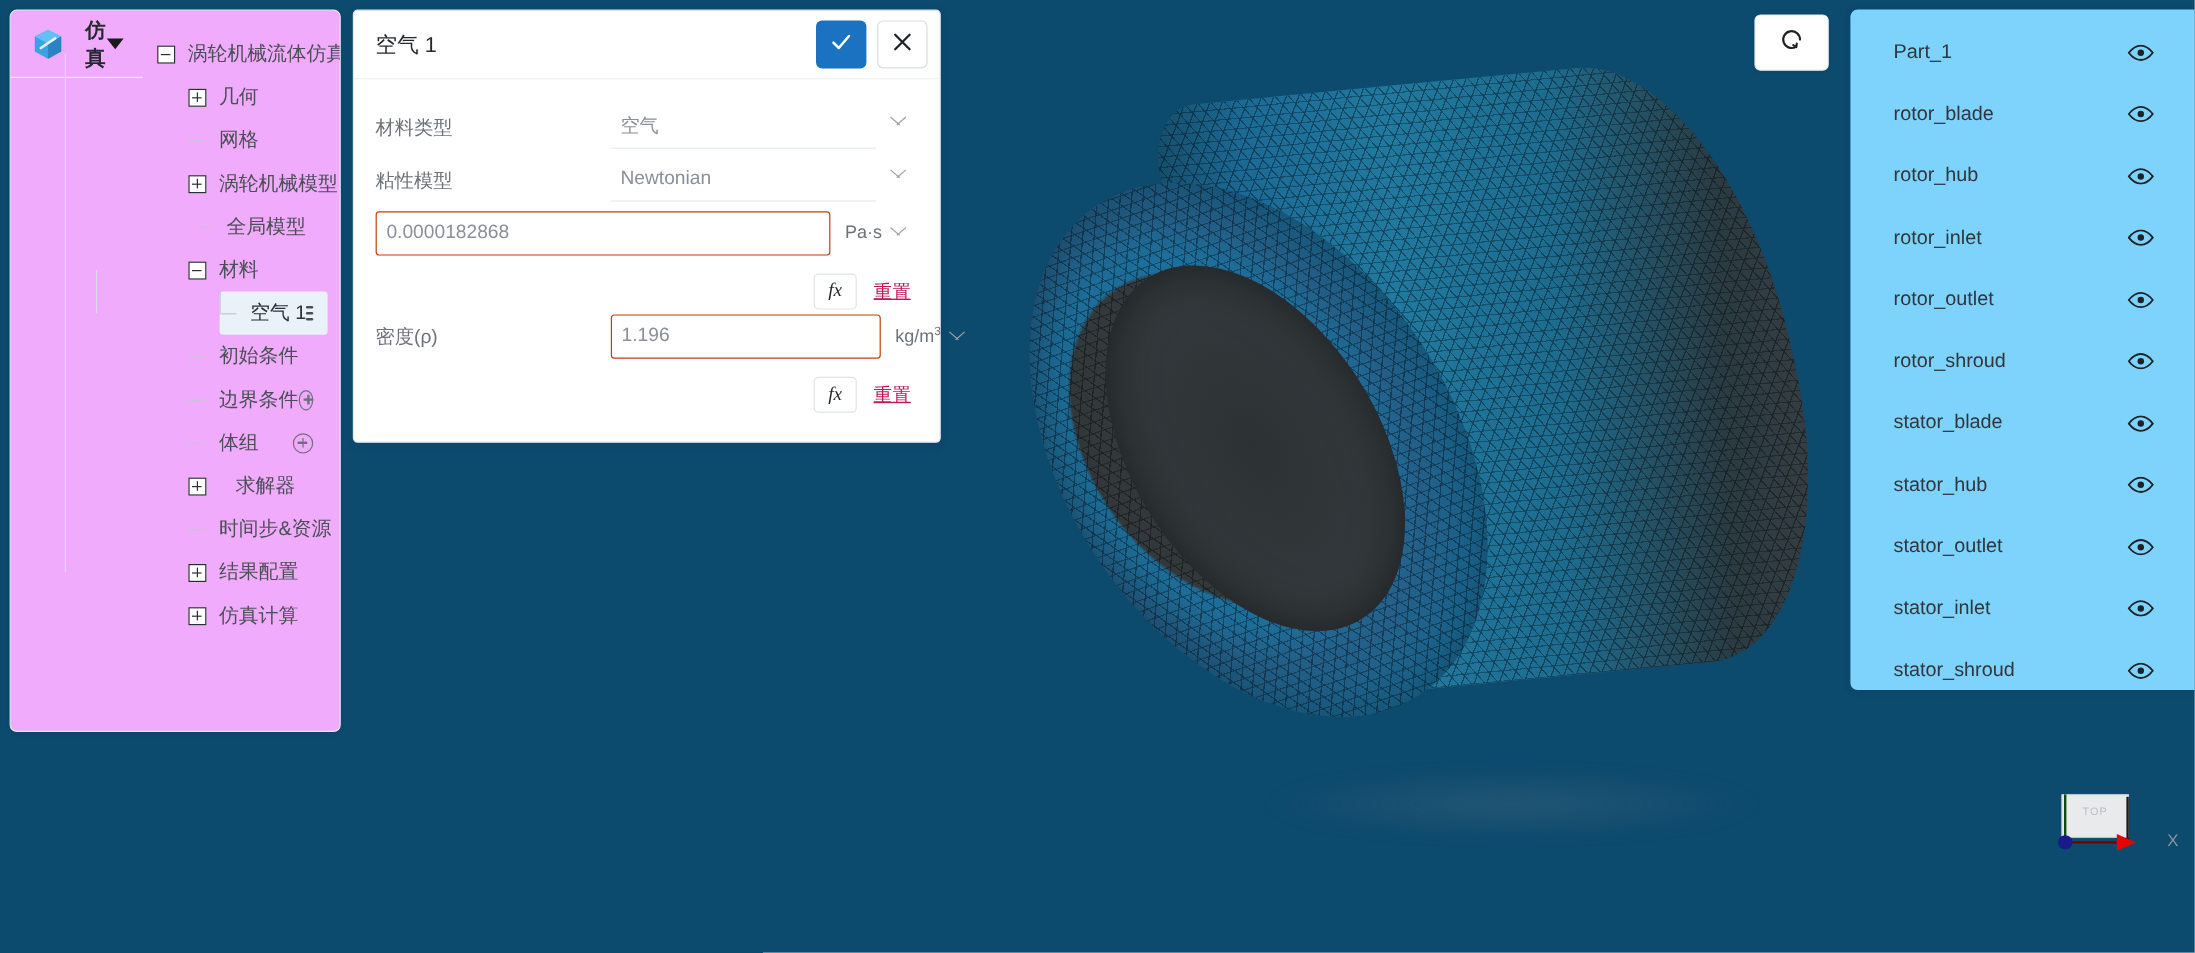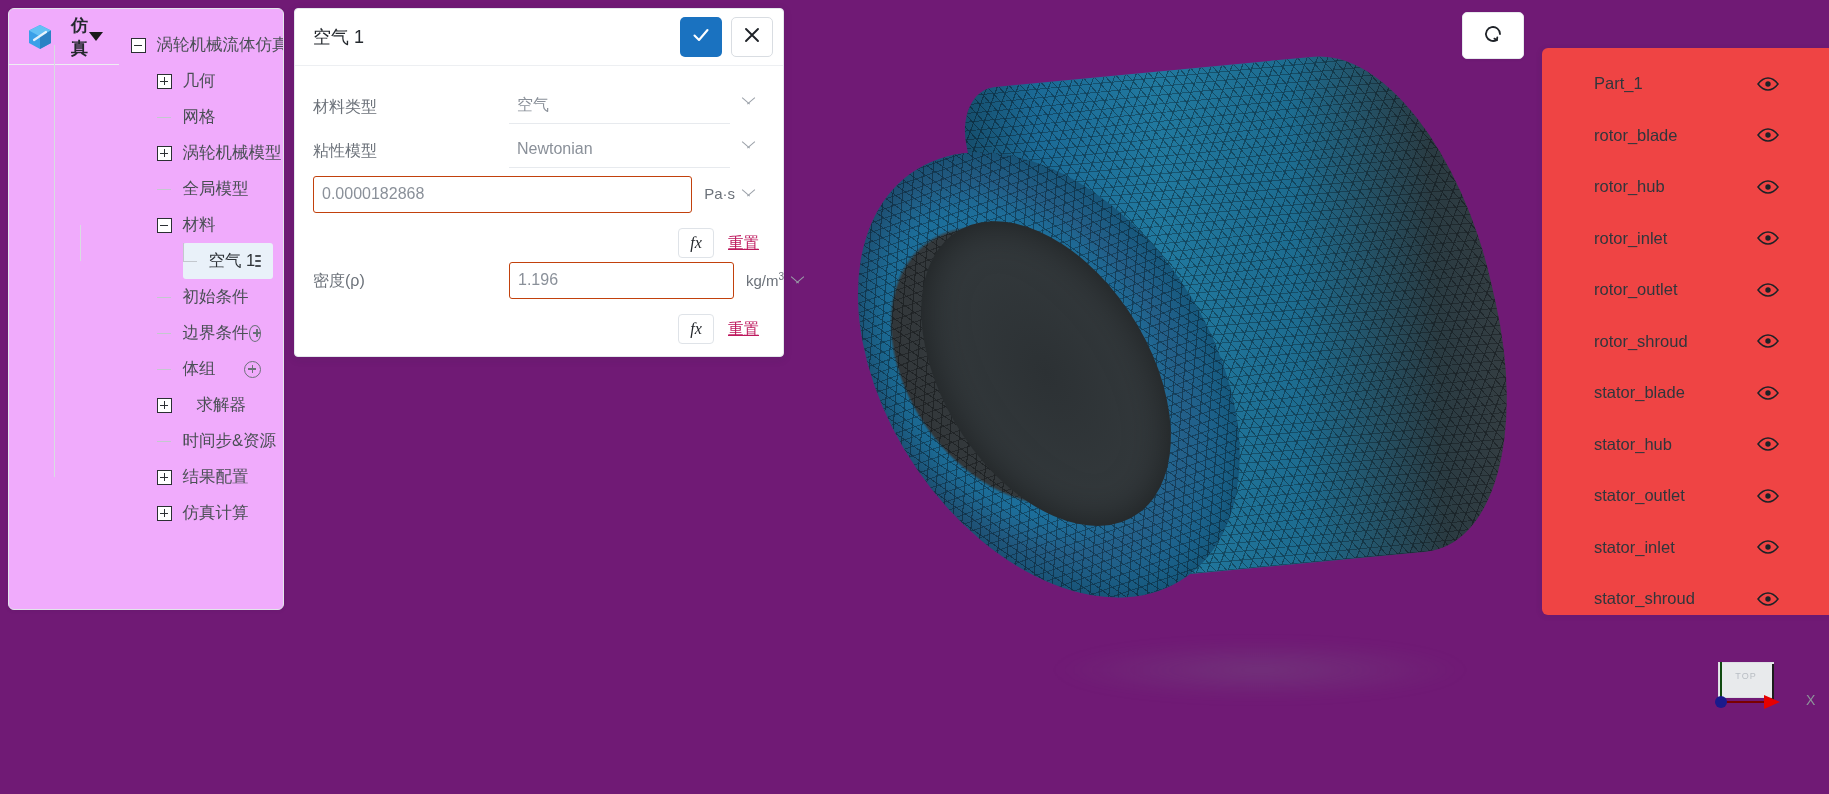--- a/index.html
+++ b/index.html
@@ -7,21 +7,21 @@
     width: 1829px; height: 794px;
     font-family: "Liberation Sans", "DejaVu Sans", sans-serif;
     background: #eef0f4;
     overflow: hidden;
   }
   #app { position: relative; width: 1829px; height: 794px; }
 
   
   .viewport {
     position: absolute; inset: 0;
-    background: #701a75;
+    background: #0c4a6e;
     overflow: hidden;
     padding-left: 16px;
   }
   .mesh-wrap {
     position: absolute;
     left: 880px; top: 40px;
     width: 760px; height: 720px;
   }
   .mesh-body {
     position: absolute;
@@ -199,21 +199,21 @@
   .dlg-title { font-size: 18px; color: #24292e; }
   .dlg-btns { margin-left: auto; display: flex; gap: 9px; }
   .btn-ok, .btn-cancel {
     width: 42px; height: 40px;
     border-radius: 5px;
     display: flex; align-items: center; justify-content: center;
     cursor: pointer;
   }
   .btn-ok { background: #1a72c0; }
   .btn-cancel { background: #fff; border: 1px solid #d9dde2; }
-  .dlg-body { padding: 22px 24px 8px 18px; }
+  .dlg-body { padding: 22px 24px 20px 18px; }
   .frow { display: flex; align-items: flex-start; min-height: 44px; }
   .flabel {
     width: 196px; flex: 0 0 196px;
     font-size: 16px; color: #6c727a;
     padding-top: 9px;
   }
   .fctl { flex: 1; display: flex; align-items: flex-start; }
   .finput {
     flex: 1;
     border: none;
@@ -265,26 +265,25 @@
   .reset-link {
     font-size: 15.5px; color: #be185d;
     text-decoration: underline; cursor: pointer;
   }
 
   
   .parts-panel {
     position: absolute;
     right: 0px; top: 8px;
     width: 287px; height: 567px;
-    background: #ef4444;
+    background: #7dd3fc;
     border-radius: 6px 0 0 6px;
     box-shadow: -1px 1px 6px rgba(30,40,60,.09);
-    padding: 10px 16px;
+    padding: 10px 0;
     overflow: hidden;
-    margin-top: 40px;
   }
   .part-row {
     height: 51.5px;
     display: flex; align-items: center;
     padding: 0 34px 0 36px;
     cursor: pointer;
   }
   .part-name { font-size: 16.5px; color: #30363c; }
   .eye-icon { margin-left: auto; width: 22px; height: 14px; cursor: pointer; }
 
@@ -411,21 +410,21 @@
           <span class="tlabel" style="margin-left:11px">几何</span>
         </div>
         <div class="tnode" style="margin-left: 38px; margin-right: 10px;">
           <span class="elbow"></span>
           <span class="tlabel" style="margin-left:11px">网格</span>
         </div>
         <div class="tnode" style="margin-left: 38px; margin-right: 10px;">
           <span class="box-toggle plus"></span>
           <span class="tlabel" style="margin-left:11px">涡轮机械模型</span>
         </div>
-        <div class="tnode" style="margin-left: 38px; margin-right: 10px;">
+        <div class="tnode" style="margin-left: 38px; margin-right: 10px; justify-content: center;">
           <span class="elbow"></span>
           <span class="tlabel" style="margin-left:11px">全局模型</span>
         </div>
         <div class="tnode" style="margin-left: 38px; margin-right: 10px;">
           <span class="box-toggle"></span>
           <span class="tlabel" style="margin-left:11px">材料</span>
         </div>
         <div class="tnode selected" style="margin-left: 64px; margin-right: 10px;">
           <span class="elbow corner"></span>
           <span class="tlabel" style="margin-left:11px">空气 1</span>

